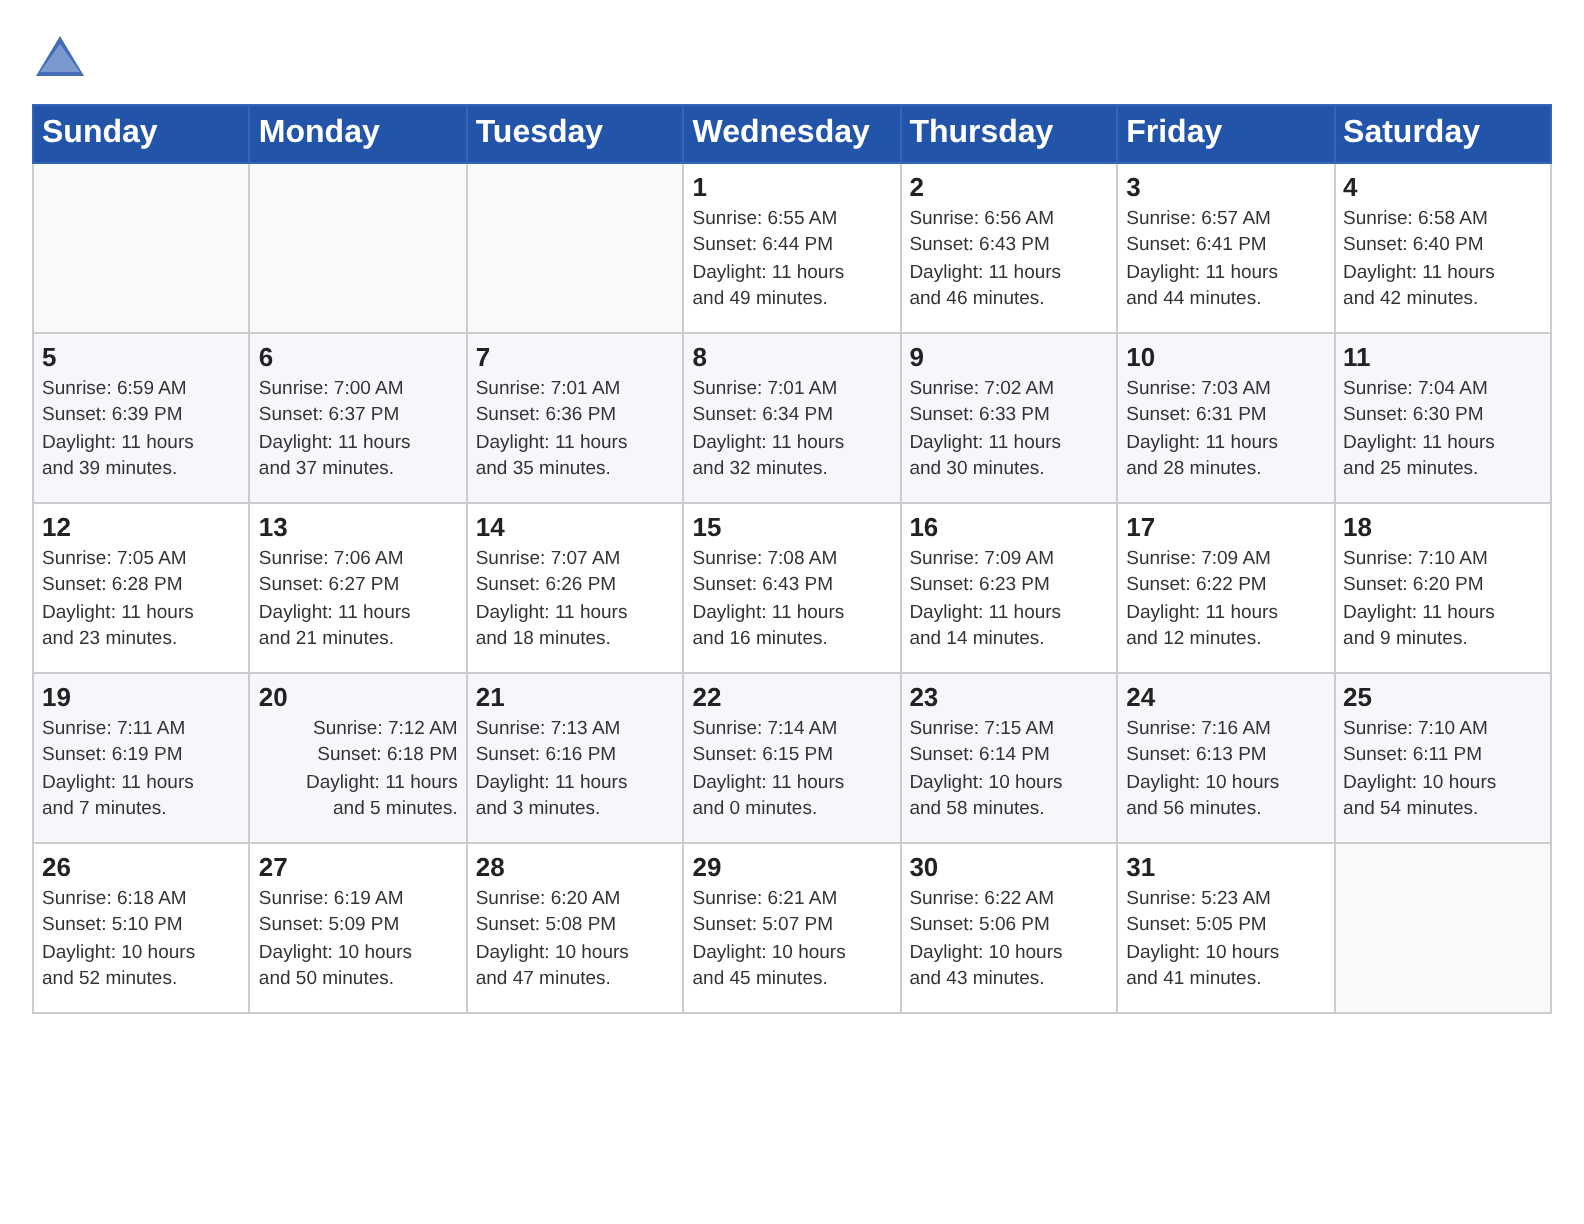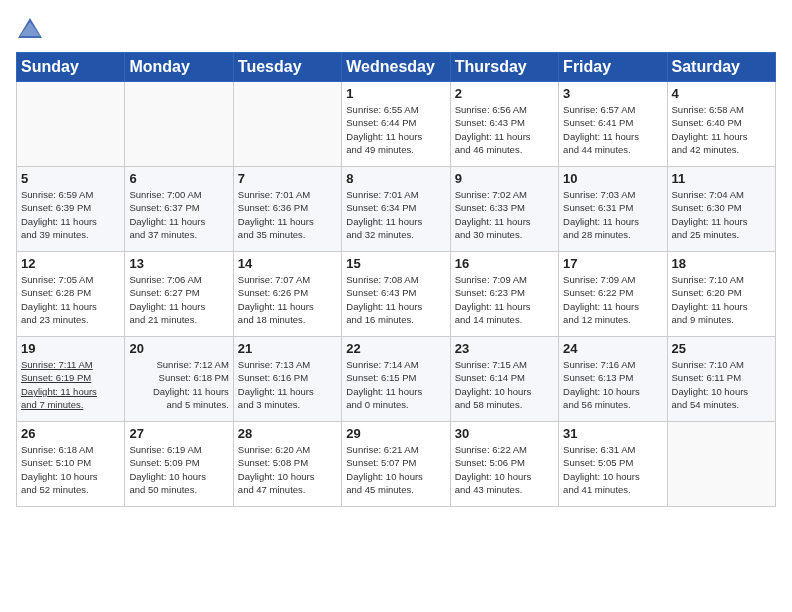--- a/index.html
+++ b/index.html
@@ -262,21 +262,21 @@
           <span class="day-number">18</span>
           <div class="day-info" style="white-space: pre-line;">Sunrise: 7:10 AM
 Sunset: 6:20 PM
 Daylight: 11 hours
 and 9 minutes.</div>
         </td>
       </tr>
       <tr class="week-row">
         <td>
           <span class="day-number">19</span>
-          <div class="day-info" style="white-space: pre-line; text-decoration: underline;">Sunrise: 7:11 AM
+          <div class="day-info" style="white-space: pre-line;">Sunrise: 7:11 AM
 Sunset: 6:19 PM
 Daylight: 11 hours
 and 7 minutes.</div>
         </td>
         <td>
           <span class="day-number">20</span>
           <div class="day-info" style="white-space: pre-line; text-align: right;">Sunrise: 7:12 AM
 Sunset: 6:18 PM
 Daylight: 11 hours
 and 5 minutes.</div>
@@ -348,21 +348,21 @@
         </td>
         <td>
           <span class="day-number">30</span>
           <div class="day-info" style="white-space: pre-line;">Sunrise: 6:22 AM
 Sunset: 5:06 PM
 Daylight: 10 hours
 and 43 minutes.</div>
         </td>
         <td>
           <span class="day-number">31</span>
-          <div class="day-info" style="white-space: pre-line;">Sunrise: 6:31 AM
+          <div class="day-info" style="white-space: pre-line;">Sunrise: 5:23 AM
 Sunset: 5:05 PM
 Daylight: 10 hours
 and 41 minutes.</div>
         </td>
         <td class="empty"></td>
       </tr>
     </tbody>
 </table>
 
 </body></html>

